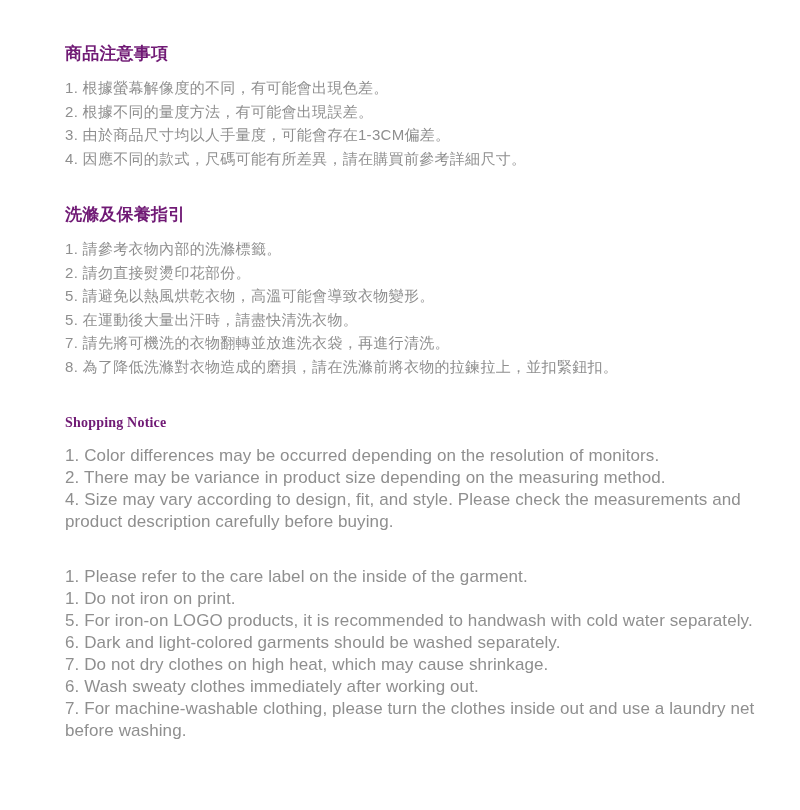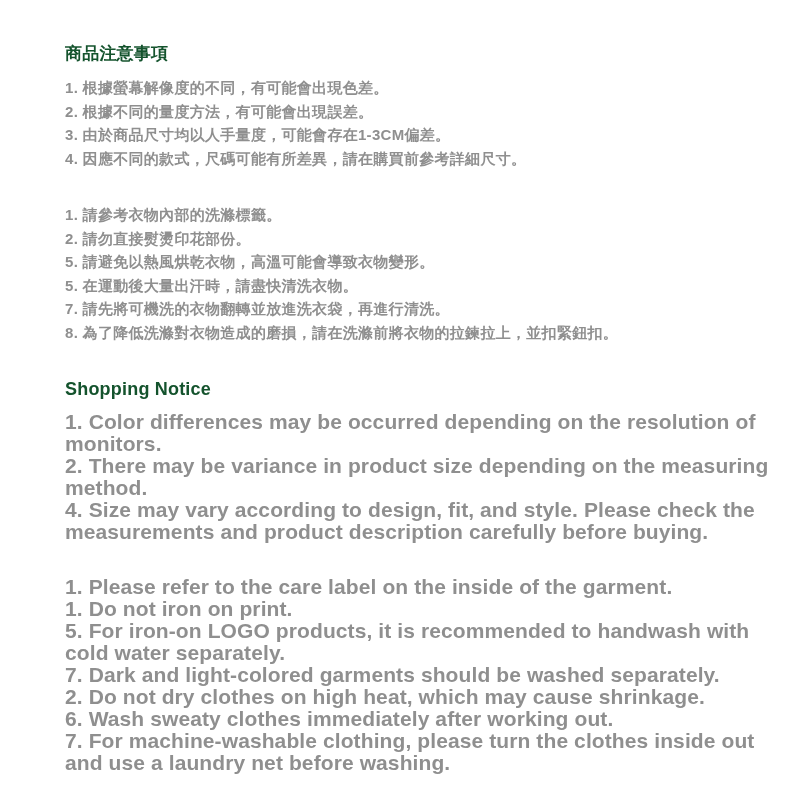--- a/index.html
+++ b/index.html
@@ -14,57 +14,58 @@
   }
   .page {
     padding: 42px 30px 0 65px;
     width: 800px;
   }
   .section {
     margin-bottom: 33px;
   }
   .section-title {
     font-weight: bold;
-    color: #14532d;
+    color: #701a75;
     margin-bottom: 10px;
     letter-spacing: 0.2px;
   }
   .section-title.zh { font-size: 17px; line-height: 24px; }
-  .section-title.en { font-size: 18px; line-height: 24px; }
-  .lines { max-width: 705px; font-weight: bold; }
+  .section-title.en { font-size: 14px; line-height: 24px; font-family: Liberation Serif, serif; }
+  .lines { max-width: 705px; }
   .lines .line {
     color: #8f8f8f;
   }
   .lines.zh .line {
     font-size: 15px;
     line-height: 23.5px;
     letter-spacing: 0.3px;
   }
   .lines.en .line {
-    font-size: 21px;
+    font-size: 17px;
     line-height: 22px;
     letter-spacing: 0.1px;
   }
 </style>
 </head>
 <body>
 
 <div class="page">
 
   <div class="section">
     <div class="section-title zh">商品注意事項</div>
     <div class="lines zh">
         <div class="line">1. 根據螢幕解像度的不同，有可能會出現色差。</div>
         <div class="line">2. 根據不同的量度方法，有可能會出現誤差。</div>
         <div class="line">3. 由於商品尺寸均以人手量度，可能會存在1-3CM偏差。</div>
         <div class="line">4. 因應不同的款式，尺碼可能有所差異，請在購買前參考詳細尺寸。</div>
       </div>
   </div>
 
   <div class="section">
+    <div class="section-title zh">洗滌及保養指引</div>
     <div class="lines zh">
         <div class="line">1. 請參考衣物內部的洗滌標籤。</div>
         <div class="line">2. 請勿直接熨燙印花部份。</div>
         <div class="line">5. 請避免以熱風烘乾衣物，高溫可能會導致衣物變形。</div>
         <div class="line">5. 在運動後大量出汗時，請盡快清洗衣物。</div>
         <div class="line">7. 請先將可機洗的衣物翻轉並放進洗衣袋，再進行清洗。</div>
         <div class="line">8. 為了降低洗滌對衣物造成的磨損，請在洗滌前將衣物的拉鍊拉上，並扣緊鈕扣。</div>
       </div>
   </div>
 
@@ -75,20 +76,20 @@
         <div class="line">2. There may be variance in product size depending on the measuring method.</div>
         <div class="line">4. Size may vary according to design, fit, and style. Please check the measurements and product description carefully before buying.</div>
       </div>
   </div>
 
   <div class="section">
     <div class="lines en">
         <div class="line">1. Please refer to the care label on the inside of the garment.</div>
         <div class="line">1. Do not iron on print.</div>
         <div class="line">5. For iron-on LOGO products, it is recommended to handwash with cold water separately.</div>
-        <div class="line">7. Dark and light-colored garments should be washed separately.</div>
-        <div class="line">2. Do not dry clothes on high heat, which may cause shrinkage.</div>
+        <div class="line">6. Dark and light-colored garments should be washed separately.</div>
+        <div class="line">7. Do not dry clothes on high heat, which may cause shrinkage.</div>
         <div class="line">6. Wash sweaty clothes immediately after working out.</div>
         <div class="line">7. For machine-washable clothing, please turn the clothes inside out and use a laundry net before washing.</div>
       </div>
   </div>
 
 </div>
 
 </body></html>

